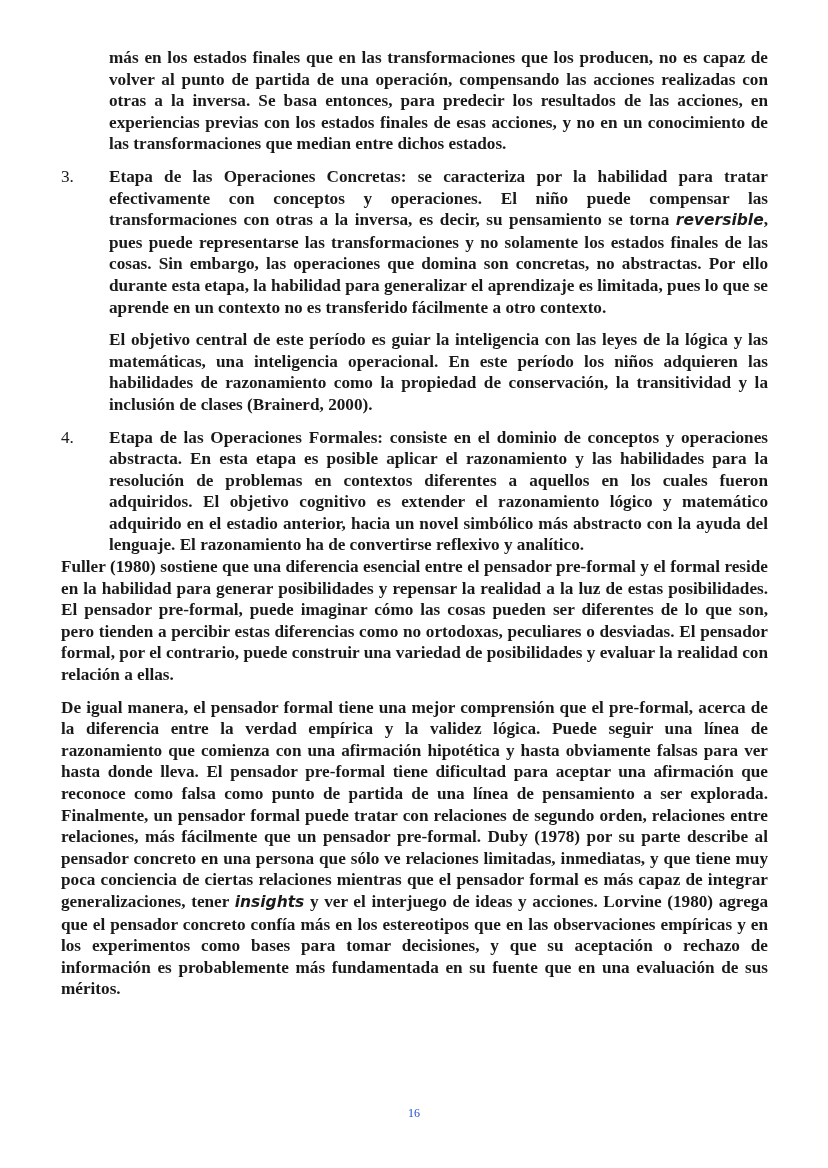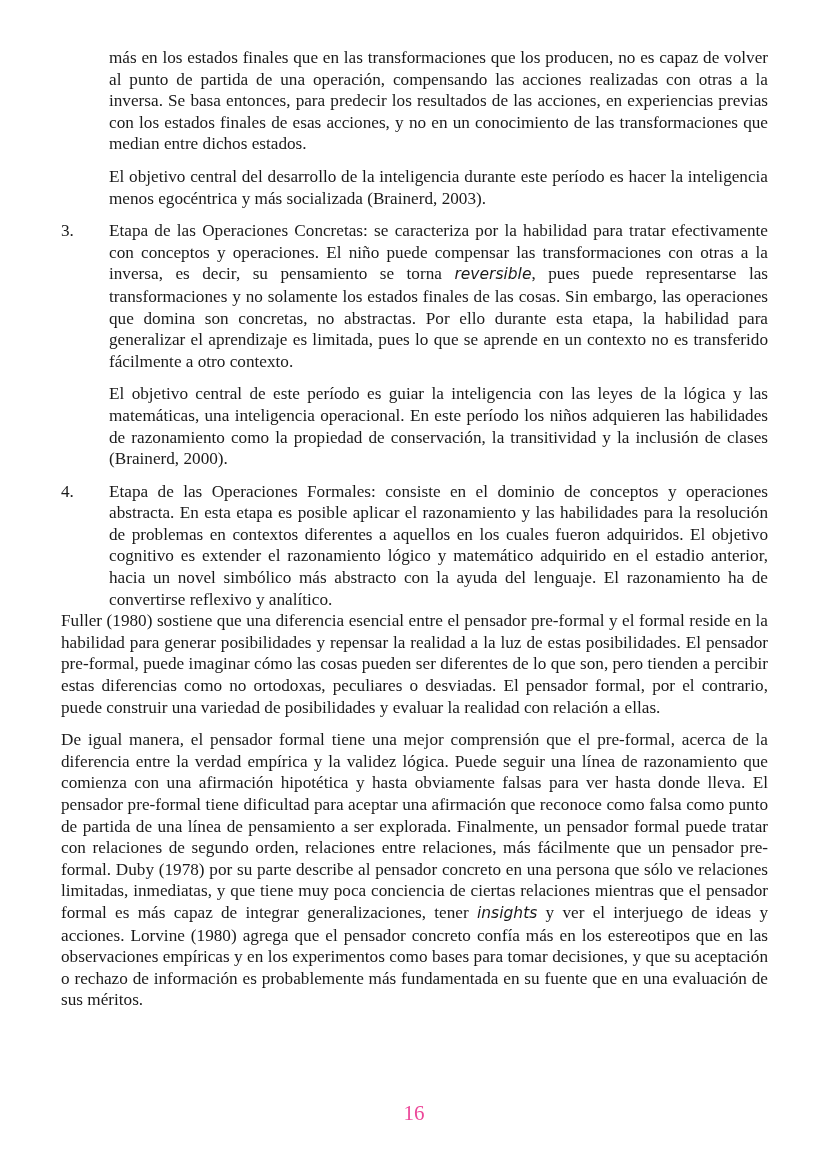--- a/index.html
+++ b/index.html
@@ -20,20 +20,21 @@
     .page {
       position: absolute;
       left: 61px;
       top: 47px;
       width: 707px;
     }
     p {
       margin: 0;
       text-align: justify;
       hyphens: none;
+      font-weight: bold;
     }
     .indented {
       margin-left: 48px;
     }
     .list-item {
       position: relative;
       padding-left: 48px;
     }
     .list-num {
       position: absolute;
@@ -47,32 +48,31 @@
       font-family: "DejaVu Sans", "Liberation Sans", sans-serif;
       font-style: italic;
       font-size: 15.5px;
     }
     .page-number {
       position: absolute;
       left: 0;
       width: 828px;
       top: 1103px;
       text-align: center;
-      font-size: 21px;
-      color: #ec4899;
+      font-size: 12px;
+      color: #1d4ed8;
     }
   </style>
 </head>
 <body>
 
 <div class="page">
 
   <p class="indented">más en los estados finales que en las transformaciones que los producen, no es capaz de volver al punto de partida de una operación, compensando las acciones realizadas con otras a la inversa. Se basa entonces, para predecir los resultados de las acciones, en experiencias previas con los estados finales de esas acciones, y no en un conocimiento de las transformaciones que median entre dichos estados.</p>
 
-  <p class="indented gap-s">El objetivo central del desarrollo de la inteligencia durante este período es hacer la inteligencia menos egocéntrica y más socializada (Brainerd, 2003).</p>
 
   <div class="list-item gap-m">
     <span class="list-num">3.</span>
     <p><span>Etapa de las Operaciones Concretas: se caracteriza por la habilidad para tratar efectivamente con conceptos y operaciones. El niño puede compensar las transformaciones con otras a la inversa, es decir, su pensamiento se torna </span><em class="sans">reversible</em><span>, pues puede representarse las transformaciones y no solamente los estados finales de las cosas. Sin embargo, las operaciones que domina son concretas, no abstractas. Por ello durante esta etapa, la habilidad para generalizar el aprendizaje es limitada, pues lo que se aprende en un contexto no es transferido fácilmente a otro contexto.</span></p>
     <p class="gap-s">El objetivo central de este período es guiar la inteligencia con las leyes de la lógica y las matemáticas, una inteligencia operacional. En este período los niños adquieren las habilidades de razonamiento como la propiedad de conservación, la transitividad y la inclusión de clases (Brainerd, 2000).</p>
   </div>
 
   <div class="list-item gap-m">
     <span class="list-num">4.</span>
     <p>Etapa de las Operaciones Formales: consiste en el dominio de conceptos y operaciones abstracta. En esta etapa es posible aplicar el razonamiento y las habilidades para la resolución de problemas en contextos diferentes a aquellos en los cuales fueron adquiridos. El objetivo cognitivo es extender el razonamiento lógico y matemático adquirido en el estadio anterior, hacia un novel simbólico más abstracto con la ayuda del lenguaje. El razonamiento ha de convertirse reflexivo y analítico.</p>

